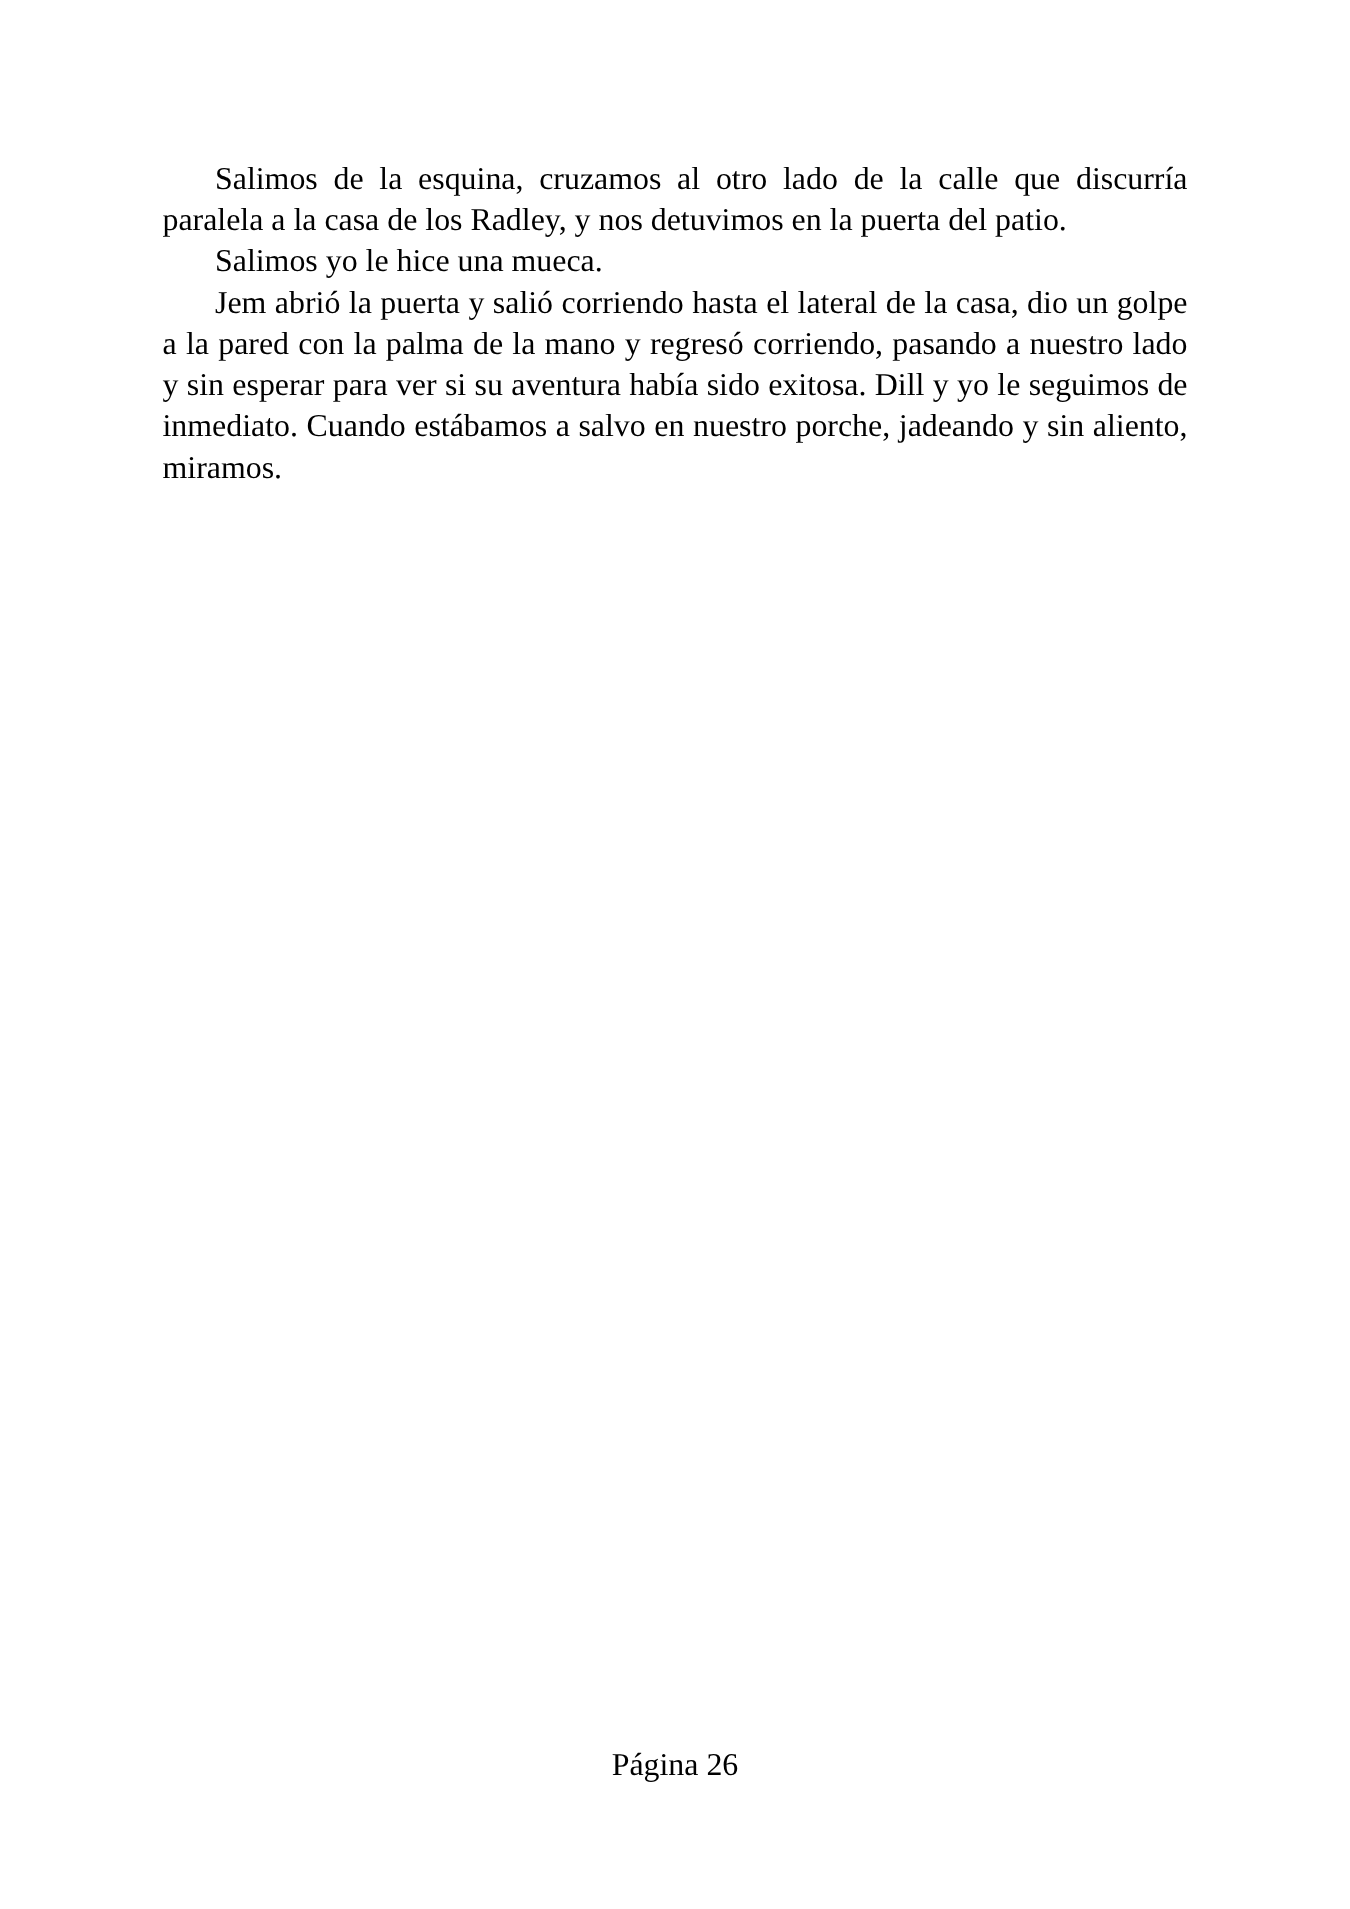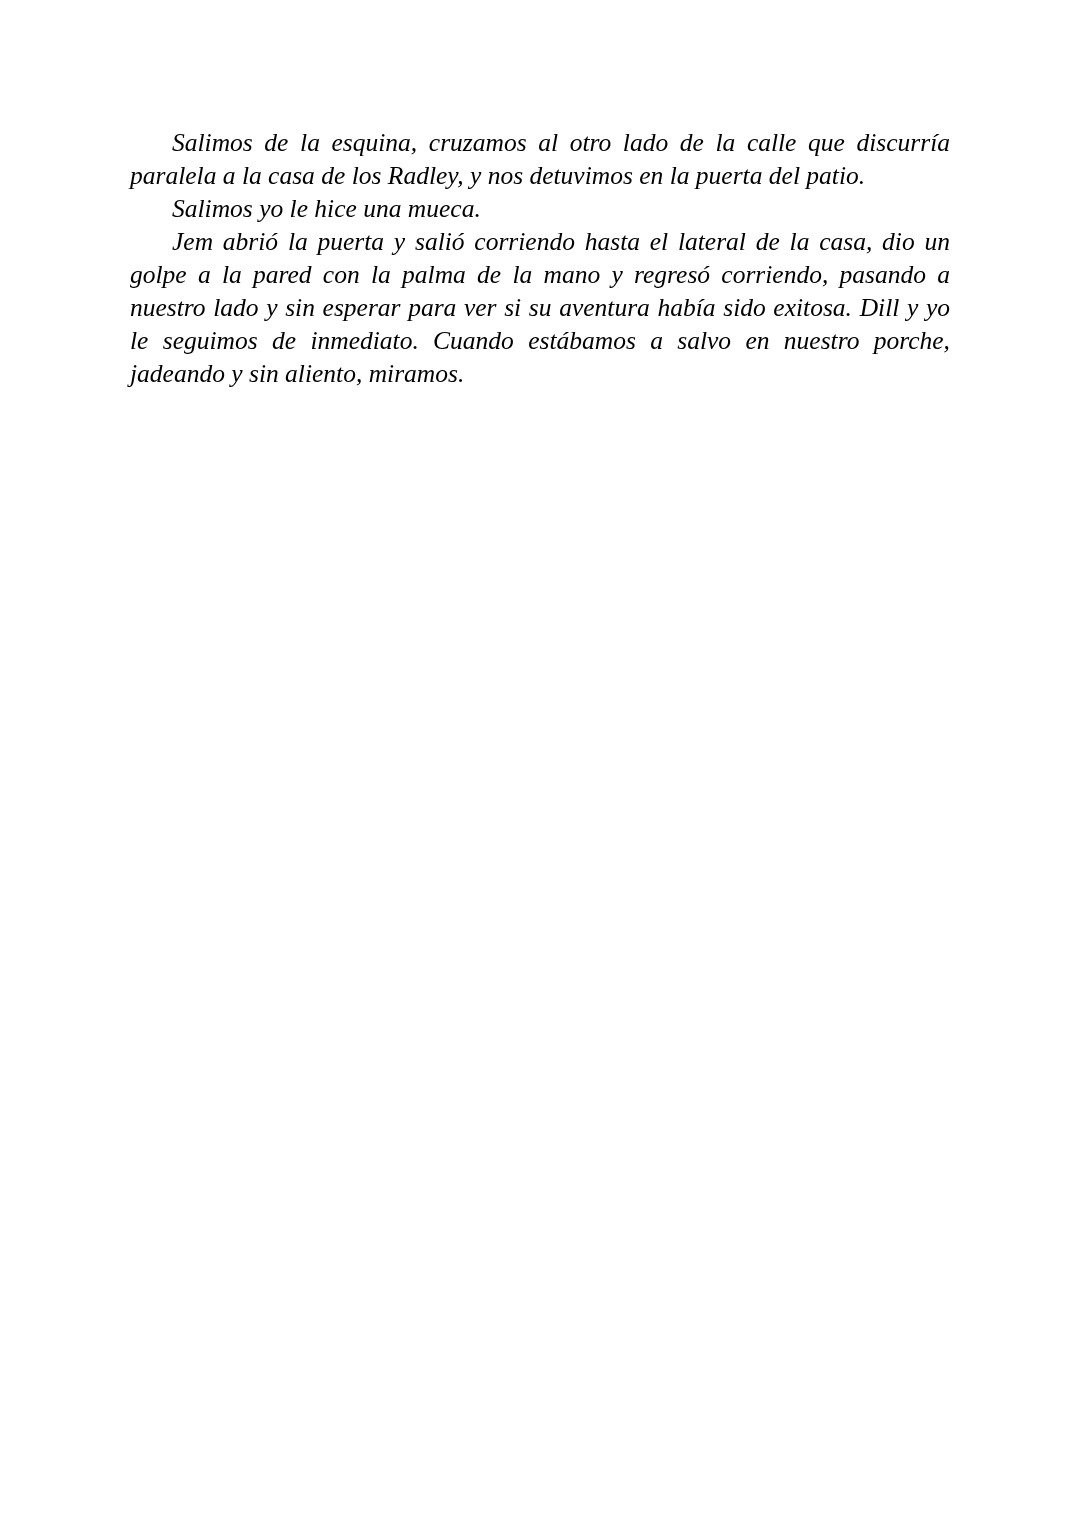--- a/index.html
+++ b/index.html
@@ -16,21 +16,20 @@
     color: #000000;
   }
   .page {
     position: absolute;
     top: 0;
     left: 0;
     width: 936px;
     height: 1527px;
     background: #ffffff;
     box-sizing: border-box;
-    font-style: italic;
   }
   .text-block {
     position: absolute;
     left: 130px;
     top: 126px;
     width: 820px;
   }
   .para {
     margin: 0;
     text-align: justify;
@@ -54,14 +53,15 @@
 <body>
 
 <div class="page">
 
   <div class="text-block">
     <p class="para">Salimos de la esquina, cruzamos al otro lado de la calle que discurría paralela a la casa de los Radley, y nos detuvimos en la puerta del patio.</p>
     <p class="para">Salimos yo le hice una mueca.</p>
     <p class="para">Jem abrió la puerta y salió corriendo hasta el lateral de la casa, dio un golpe a la pared con la palma de la mano y regresó corriendo, pasando a nuestro lado y sin esperar para ver si su aventura había sido exitosa. Dill y yo le seguimos de inmediato. Cuando estábamos a salvo en nuestro porche, jadeando y sin aliento, miramos.</p>
   </div>
 
+  <div class="footer">Página 26</div>
 
 </div>
 
 </body></html>

